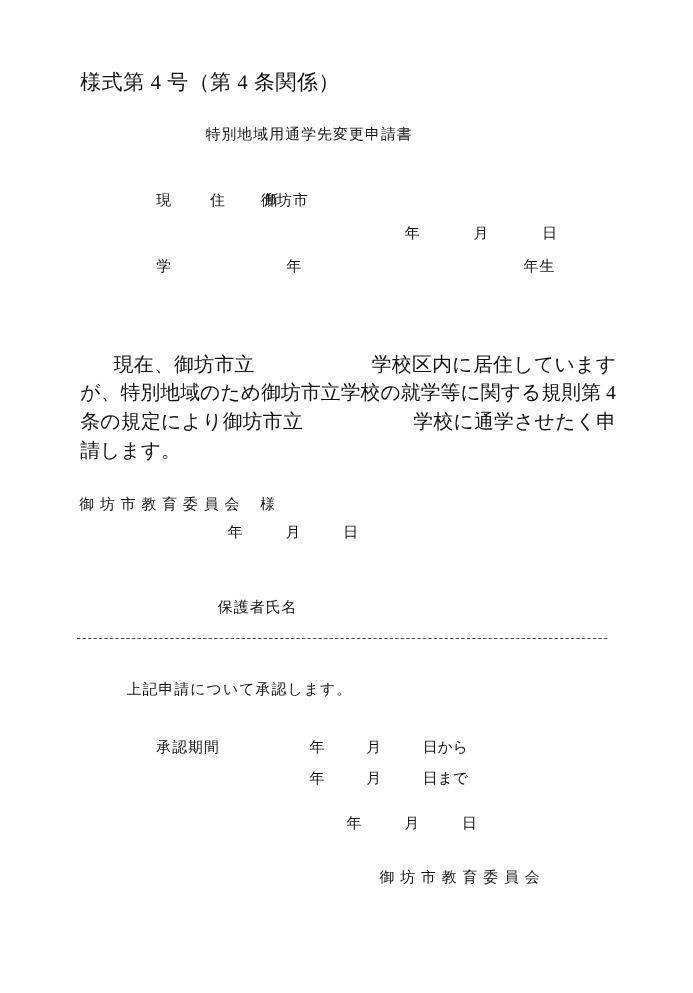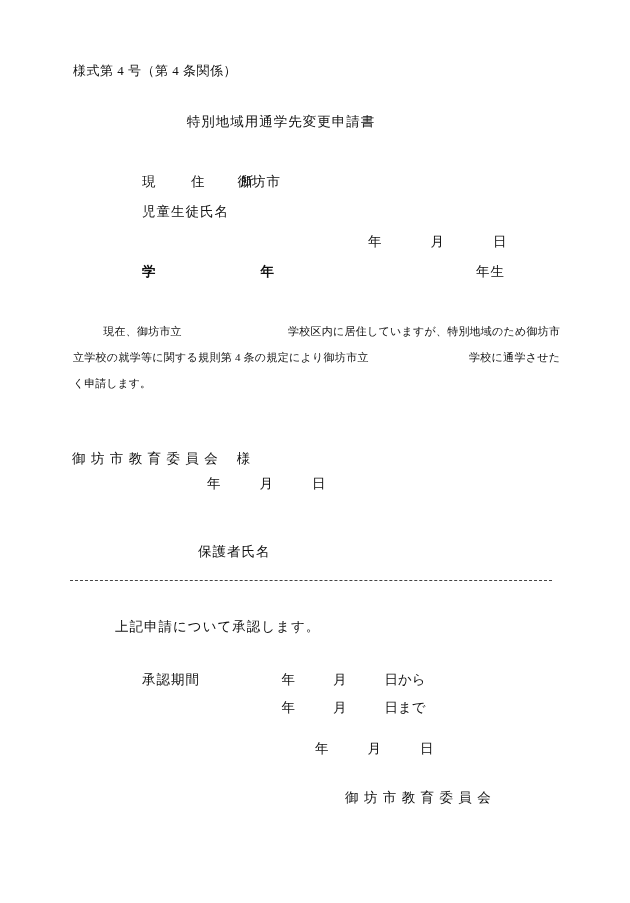--- a/index.html
+++ b/index.html
@@ -18,21 +18,21 @@
   .page {
     position: relative;
     width: 630px;
     height: 903px;
     box-sizing: border-box;
   }
   .form-number {
     position: absolute;
     left: 73px;
     top: 62px;
-    font-size: 13px;
+    font-size: 19px;
     letter-spacing: 0.5px;
     white-space: nowrap;
   }
   .doc-title {
     position: absolute;
     left: 0;
     top: 113px;
     width: 562px;
     text-align: center;
     font-size: 13.5px;
@@ -76,34 +76,33 @@
     letter-spacing: 1px;
   }
   .birth-ymd span.gap {
     display: inline-block;
     width: 48px;
   }
   .lbl-grade {
     display: inline-block;
     width: 92px;
     letter-spacing: 26px;
-    font-weight: bold;
   }
   .grade-val {
     position: absolute;
     left: 334px;
     top: 0;
     letter-spacing: 1px;
   }
   .body-para {
     position: absolute;
     left: 73px;
     top: 318px;
     width: 487px;
-    font-size: 11px;
+    font-size: 18px;
     line-height: 26px;
     text-align: justify;
   }
   .body-para .indent {
     display: inline-block;
     width: 30px;
   }
   .blank-lg {
     display: inline-block;
     width: 106px;
@@ -208,23 +207,20 @@
 
   <div class="doc-title">特別地域用通学先変更申請書</div>
 
   <div class="field-block">
 
     <div class="field-row">
       <span class="lbl-addr">現　住　所</span>
       <span class="val-addr">御坊市</span>
     </div>
 
-    <div class="field-row">
-      <span class="lbl-name">児童生徒氏名</span>
-    </div>
 
     <div class="field-row">
       <span class="birth-ymd">
         <span>年</span><span class="gap"></span><span>月</span><span class="gap"></span><span>日</span>
       </span>
     </div>
 
     <div class="field-row">
       <span class="lbl-grade">学　　年</span>
       <span class="grade-val">年生</span>

